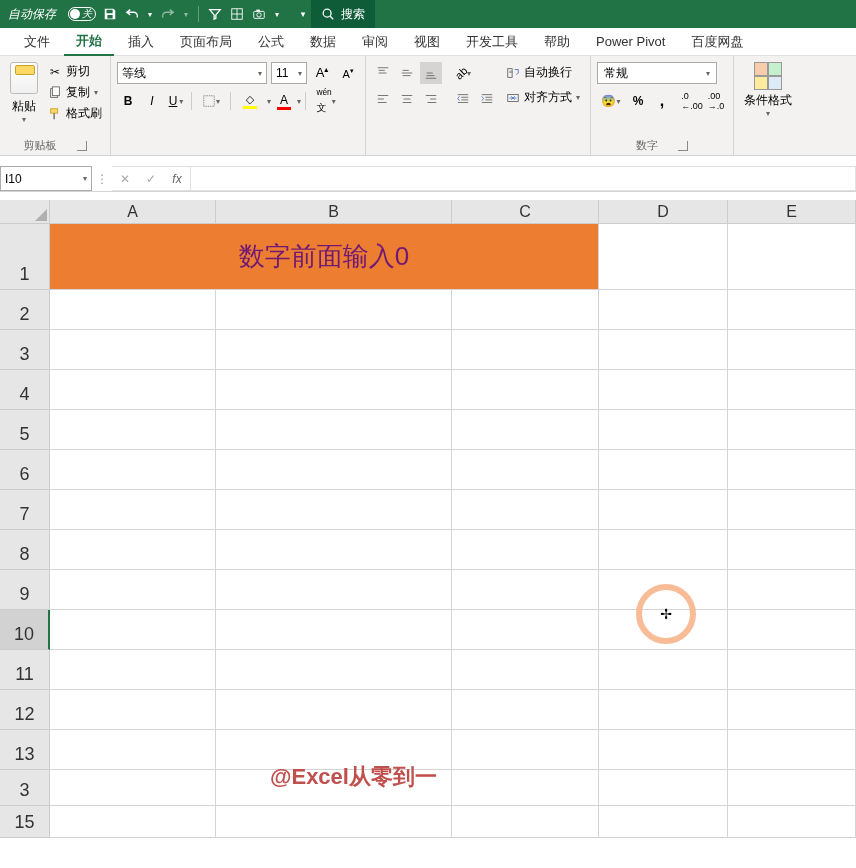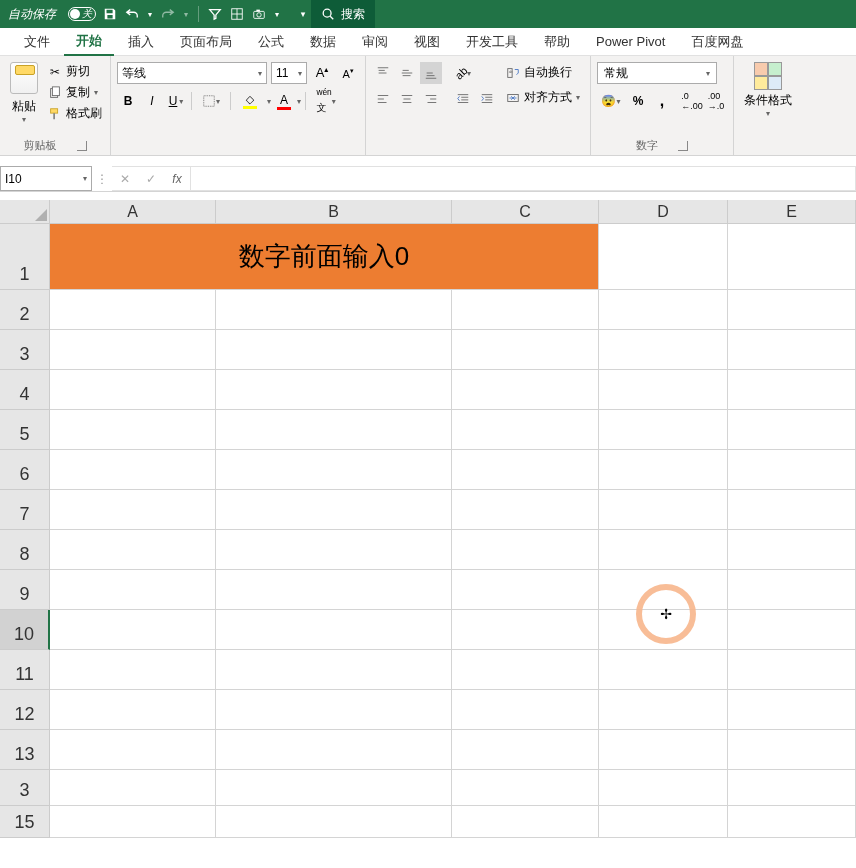--- a/index.html
+++ b/index.html
@@ -83,21 +83,21 @@
 .col-h { background: #e6e6e6; border-right: 1px solid #ccc; border-bottom: 1px solid #ccc; display: flex; align-items: center; justify-content: center; font-size: 16px; color: #333; }
 .grid-body { display: flex; }
 .row-headers { width: 50px; }
 .row-h { height: 40px; background: #e6e6e6; border-right: 1px solid #ccc; border-bottom: 1px solid #ccc; display: flex; align-items: flex-end; justify-content: center; font-size: 18px; color: #333; padding-bottom: 4px; }
 .row-h.tall { height: 66px; }
 .row-h.sel { background: #d2d2d2; border-right: 2px solid #217346; }
 .cells { position: relative; }
 .cell-row { display: flex; }
 .cell { height: 40px; border-right: 1px solid #d4d4d4; border-bottom: 1px solid #d4d4d4; display: flex; align-items: center; padding: 0 6px; font-size: 16px; background: #fff; }
 .cell.tall { height: 66px; }
-.merged-header { height: 66px; background: #ed7d31; color: #000000; font-size: 26px; display: flex; align-items: center; justify-content: center; border-right: 1px solid #d4d4d4; border-bottom: 1px solid #d4d4d4; }
+.merged-header { height: 66px; background: #ed7d31; color: #701a75; font-size: 26px; display: flex; align-items: center; justify-content: center; border-right: 1px solid #d4d4d4; border-bottom: 1px solid #d4d4d4; }
 
 .watermark { position: absolute; left: 220px; top: 538px; font-size: 22px; font-weight: bold; color: #c0504d; pointer-events: none; }
 .cursor-ring { position: absolute; width: 60px; height: 60px; border: 6px solid rgba(247,182,140,0.9); border-radius: 50%; left: 586px; top: 360px; pointer-events: none; display: flex; align-items: center; justify-content: center; }
 .cursor-plus { font-size: 14px; color: #000; }
 
 
 svg { width: 14px; height: 14px; }
 </style>
 </head>
 <body>
@@ -472,20 +472,21 @@
         <div class="row-h" style="height: 40px;">8</div>
         <div class="row-h" style="height: 40px;">9</div>
         <div class="row-h sel" style="height: 40px;">10</div>
         <div class="row-h" style="height: 40px;">11</div>
         <div class="row-h" style="height: 40px;">12</div>
         <div class="row-h" style="height: 40px;">13</div>
         <div class="row-h" style="height: 36px;">3</div>
         <div class="row-h" style="height: 32px;">15</div>
       </div>
     <div class="cells" id="cells-container">
+      <div class="watermark">@Excel从零到一</div>
       <div class="cursor-ring">
         <span class="cursor-plus">✢</span>
       </div>
     <div class="cell-row">
           <div class="merged-header" style="width: 549px;">数字前面输入0</div>
           <div class="cell tall" style="width: 129px; height: 66px;"></div>
           <div class="cell tall" style="width: 128px; height: 66px;"></div>
         </div>
         <div class="cell-row">
           <div class="cell" style="width: 166px; height: 40px;"></div>

